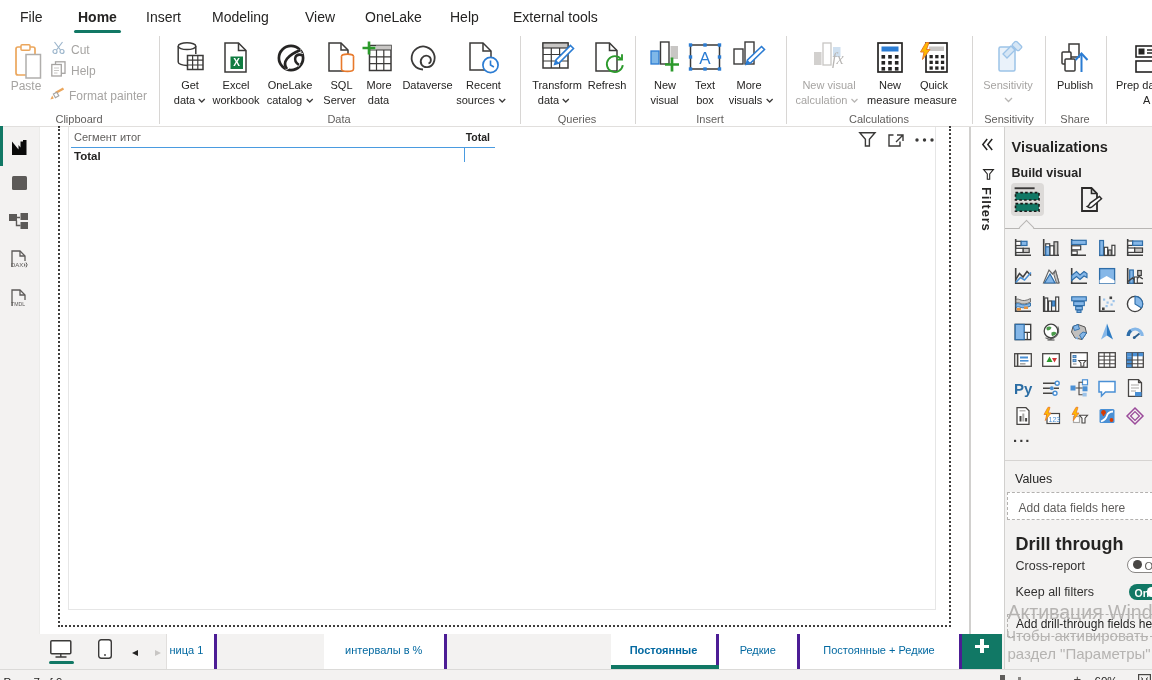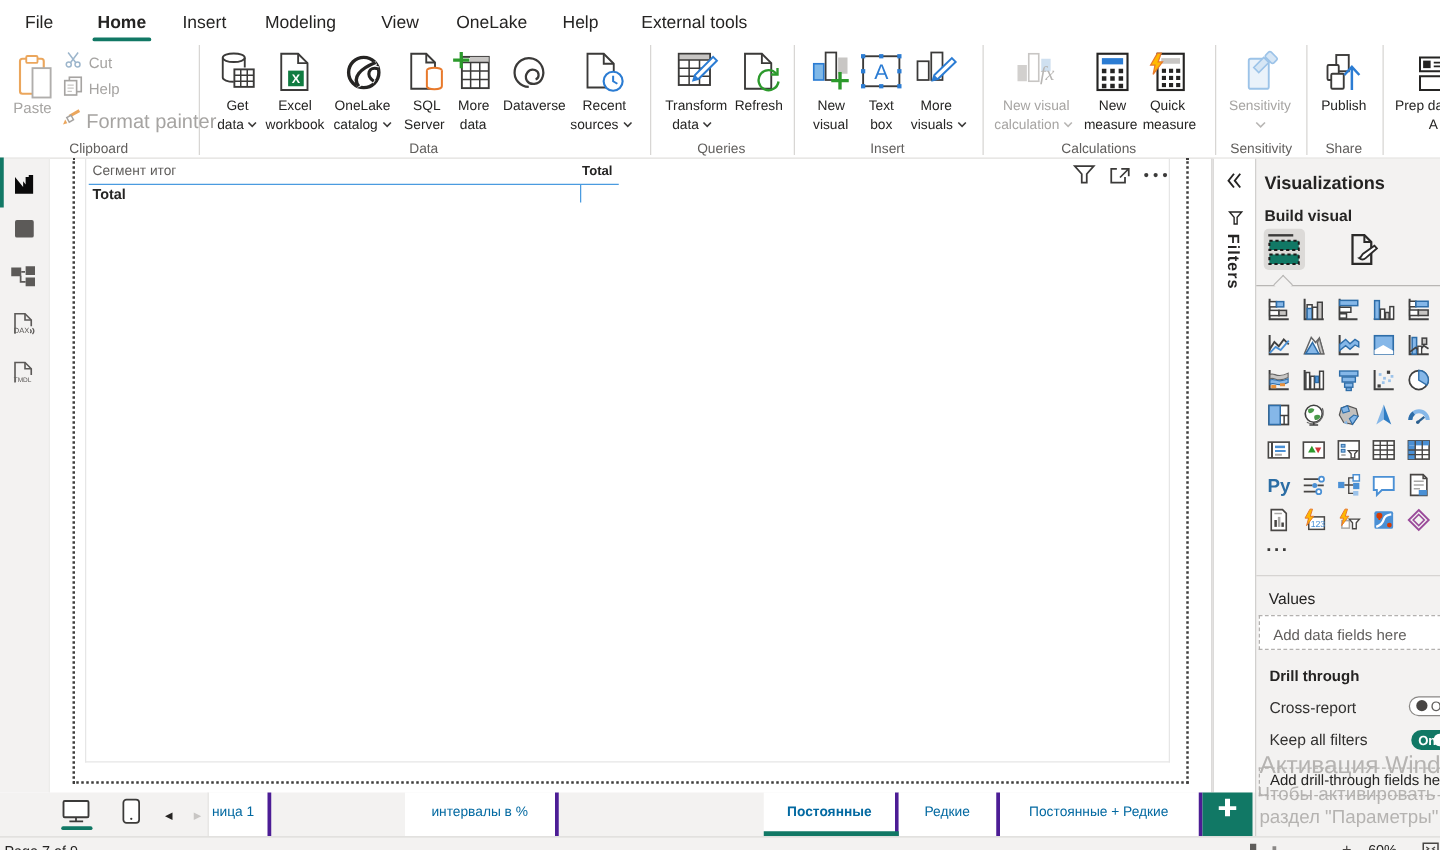--- a/index.html
+++ b/index.html
@@ -59,21 +59,21 @@
 <rect x="4.5" y="0.8" width="9.5" height="11.5" fill="#fff" stroke="#a6a4a2" stroke-width="1.3"></rect>
 <rect x="0.8" y="3.5" width="9.5" height="11.5" fill="#fff" stroke="#a6a4a2" stroke-width="1.3"></rect>
 <path d="M3 7h5M3 9.5h5M3 12h3.5" stroke="#c8c6c4" stroke-width="1"></path>
 </svg>
 <div class="t dis" style="left:71px;top:63.5px;font-size:12px;color:#a6a4a2">Help</div>
 <svg style="left:49px;top:86.5px" width="16" height="13" viewBox="0 0 16 13">
 <path d="M14.5 1.5 L6.5 6" stroke="#eba65c" stroke-width="2.4"></path>
 <path d="M7.8 5.2 l2 3.6 -3.4 1.9 -2 -3.6 z" fill="#fff" stroke="#a6a4a2" stroke-width="1.2"></path>
 <path d="M3.2 8.6 l1.6 2.9 -3.4 1 z" fill="#eba65c"></path>
 </svg>
-<div class="t dis" style="left:69px;top:88.5px;font-size:16px;color:#a6a4a2">Format painter</div>
+<div class="t dis" style="left:69px;top:88.5px;font-size:12px;color:#a6a4a2">Format painter</div>
 
 <svg style="left:177px;top:42px" width="27" height="31" viewBox="0 0 27 31">
 <ellipse cx="10" cy="4.2" rx="8.8" ry="3.4" fill="#fff" stroke="#3b3a39" stroke-width="1.5"></ellipse>
 <path d="M1.2 4.2 V 20 c0 1.9 3.9 3.4 8.8 3.4 M18.8 4.2 V 12" fill="none" stroke="#3b3a39" stroke-width="1.5"></path>
 <rect x="10.5" y="13.5" width="15.5" height="14" fill="#fff" stroke="#3b3a39" stroke-width="1.5"></rect>
 <path d="M10.5 18.2 h15.5 M10.5 23 h15.5 M15.6 13.5 v14 M20.8 13.5 v14" stroke="#3b3a39" stroke-width="1.2"></path>
 </svg>
 <div class="rl" style="left:190px;top:78.5px">Get</div>
 <div class="rl" style="left:190px;top:93.5px">data <svg class="cvz" style="position:static;vertical-align:1px" width="8" height="5" viewBox="0 0 8 5">
         <path d="M1 1l3 3 3-3" stroke="#3b3a39" stroke-width="1.3" fill="none"></path>
@@ -565,21 +565,21 @@
 <path d="M9 1 L17 9 L9 17 L1 9 Z" fill="none" stroke="#9a4a9a" stroke-width="1.5"></path>
 <path d="M9 4.6 L13.4 9 L9 13.4 L4.6 9 Z" fill="none" stroke="#9a4a9a" stroke-width="1.3"></path>
 </svg>
 </div>
 <div class="t" style="left:1013px;top:428px;font-size:15px;font-weight:bold;color:#3b3a39;letter-spacing:2px">...</div>
 
 <div class="ab" style="left:1004.5px;top:460.3px;width:147.5px;height:1px;background:#d6d4d2"></div>
 <div class="t" style="left:1015px;top:471.5px;font-size:12.5px;color:#252423">Values</div>
 <div class="ab" style="left:1007px;top:491.5px;width:146px;height:28px;background:#fff;border:1px dashed #b3b1af"></div>
 <div class="t" style="left:1018.5px;top:500.5px;font-size:12px;color:#605e5c">Add data fields here</div>
-<div class="t" style="left:1015.5px;top:533.5px;font-size:12px;font-weight:bold;color:#252423">Drill through</div>
+<div class="t" style="left:1015.5px;top:533.5px;font-size:18px;font-weight:bold;color:#252423">Drill through</div>
 <div class="t" style="left:1015.5px;top:559px;font-size:12.5px;color:#323130">Cross-report</div>
 
 <div class="ab" style="left:1127px;top:556.5px;width:40px;height:16.5px;background:#fff;border:1px solid #8a8886;border-radius:8.5px"></div>
 <div class="ab" style="left:1133px;top:560.3px;width:9px;height:9px;background:#484644;border-radius:50%"></div>
 <div class="t" style="left:1144.5px;top:560px;font-size:11px;color:#605e5c">Off</div>
 <div class="t" style="left:1015.5px;top:585px;font-size:12.5px;color:#323130">Keep all filters</div>
 
 <div class="ab" style="left:1128.5px;top:583.8px;width:40px;height:16.5px;background:#117865;border-radius:8.5px"></div>
 <div class="t" style="left:1134.5px;top:586.5px;font-size:10.5px;font-weight:bold;color:#fff">On</div>
 <div class="ab" style="left:1146.5px;top:587.3px;width:9.5px;height:9.5px;background:#fff;border-radius:50%"></div>

